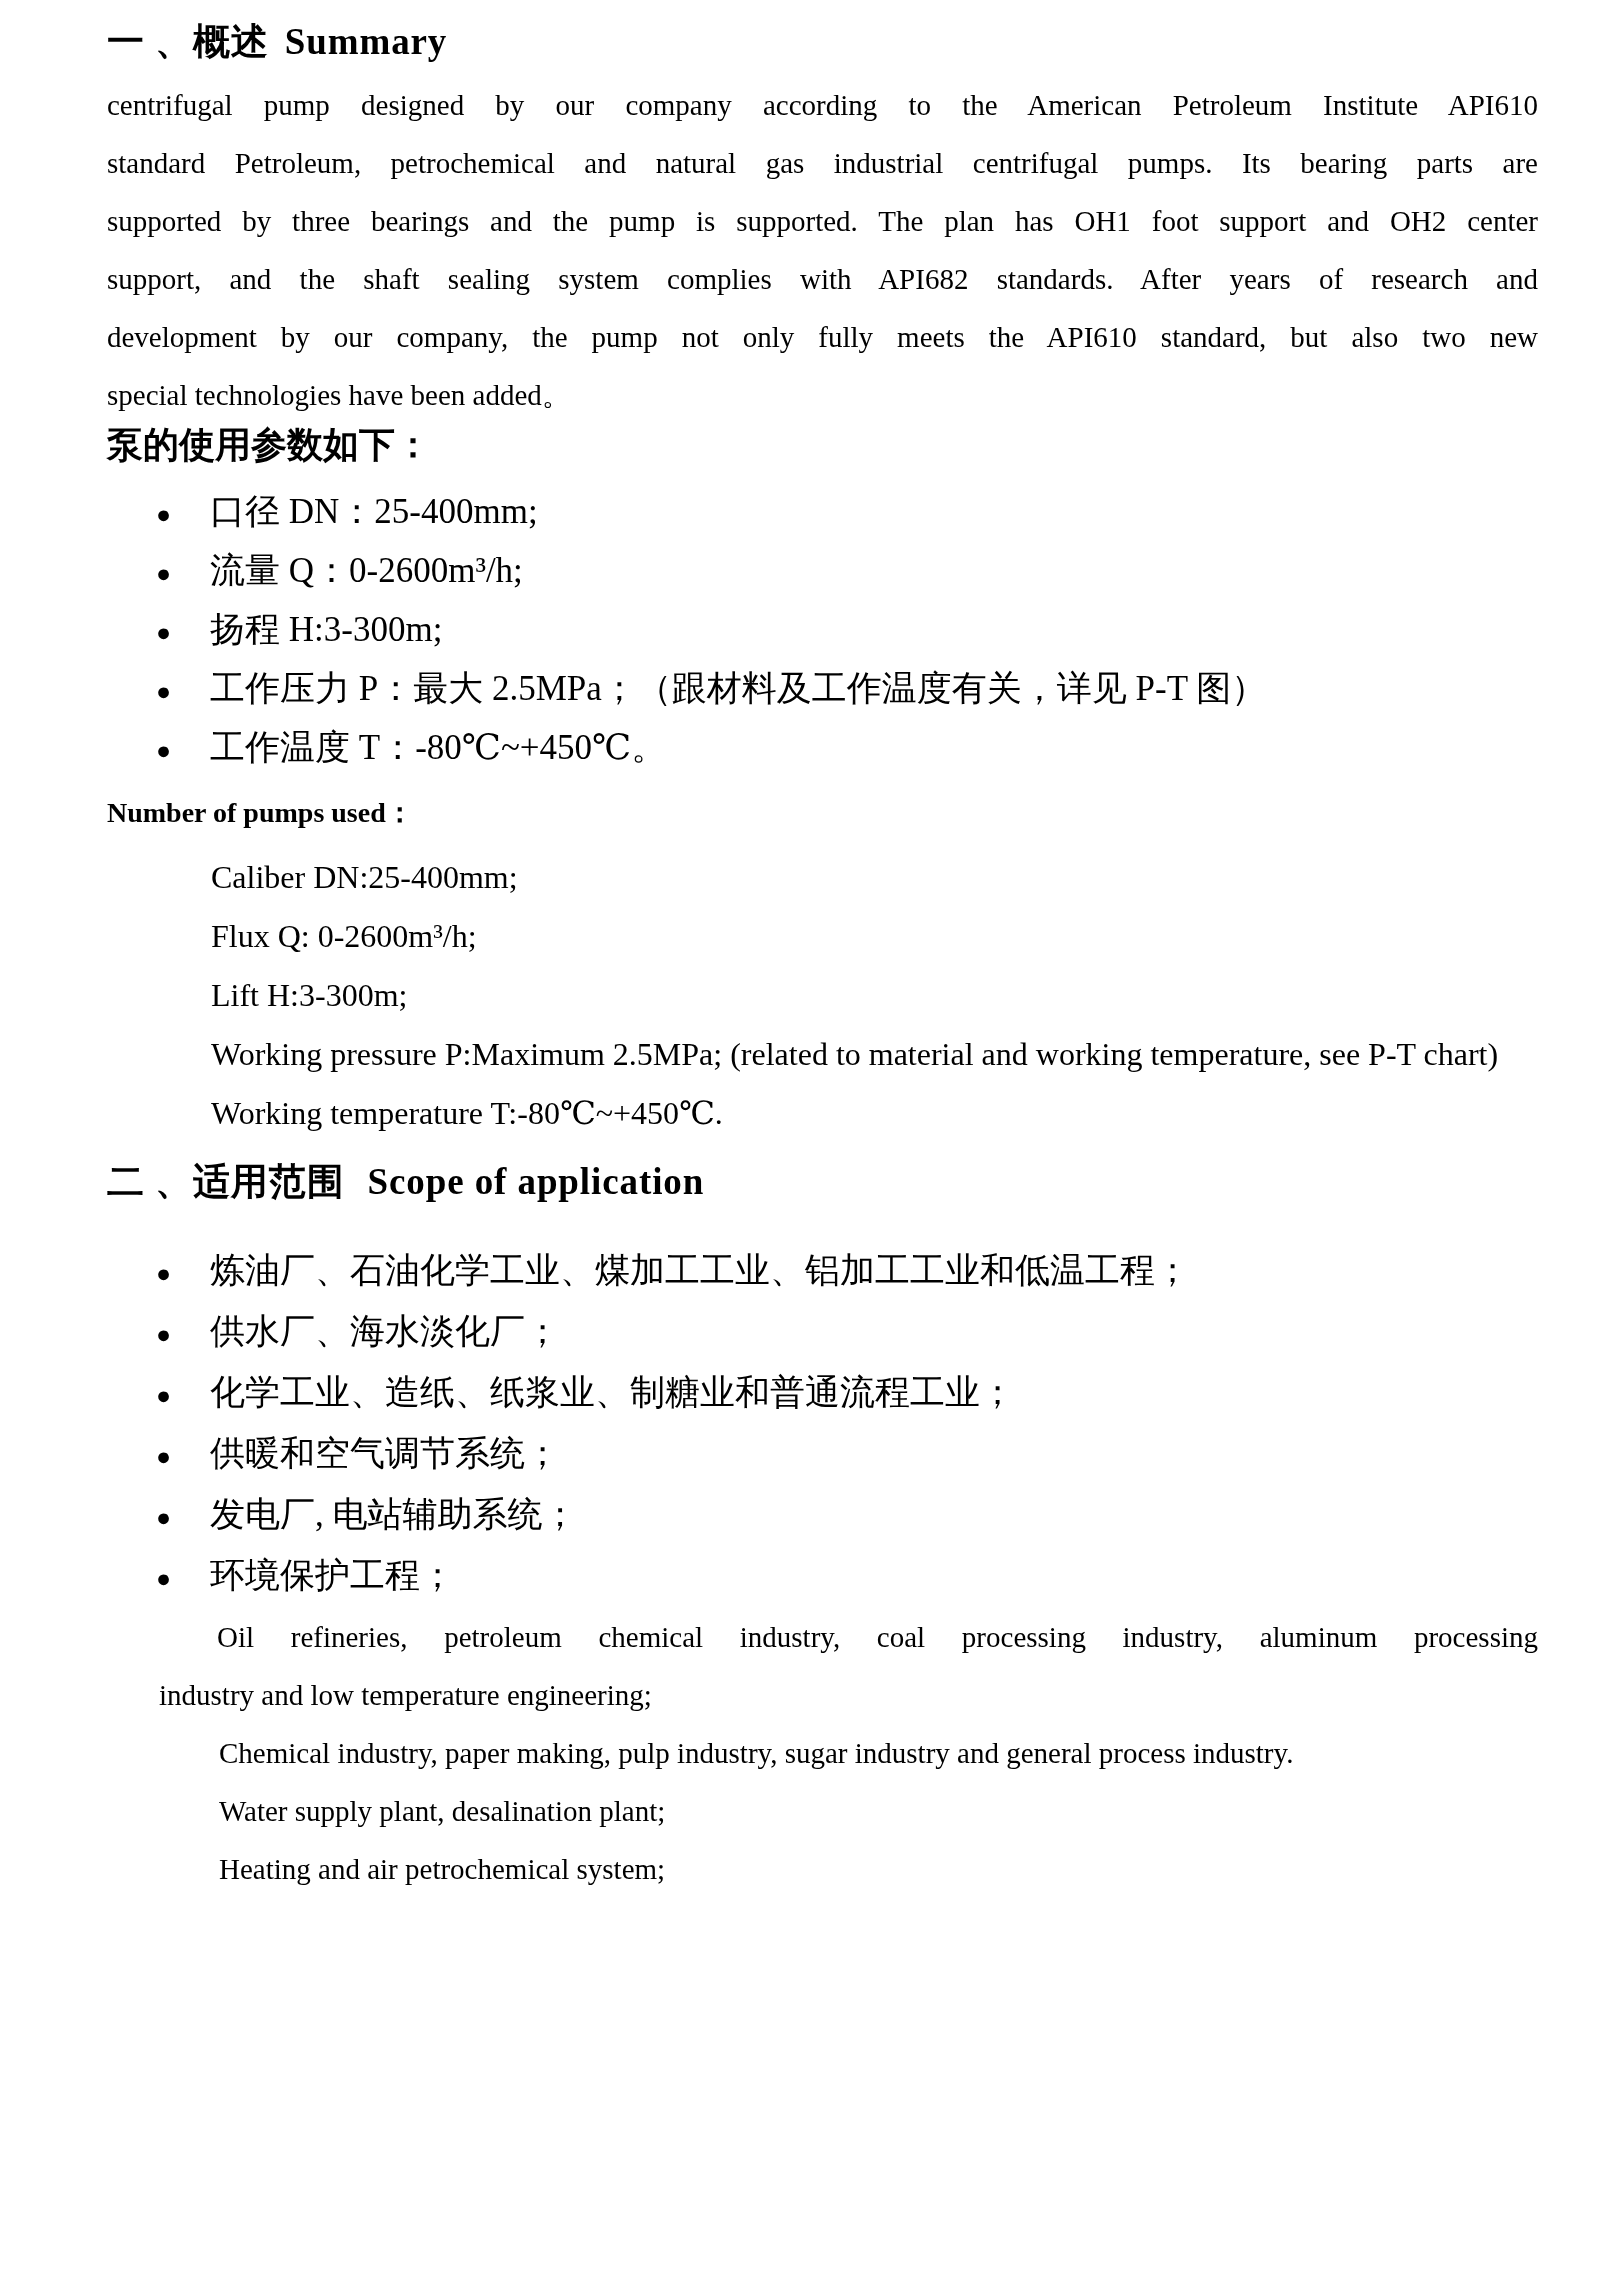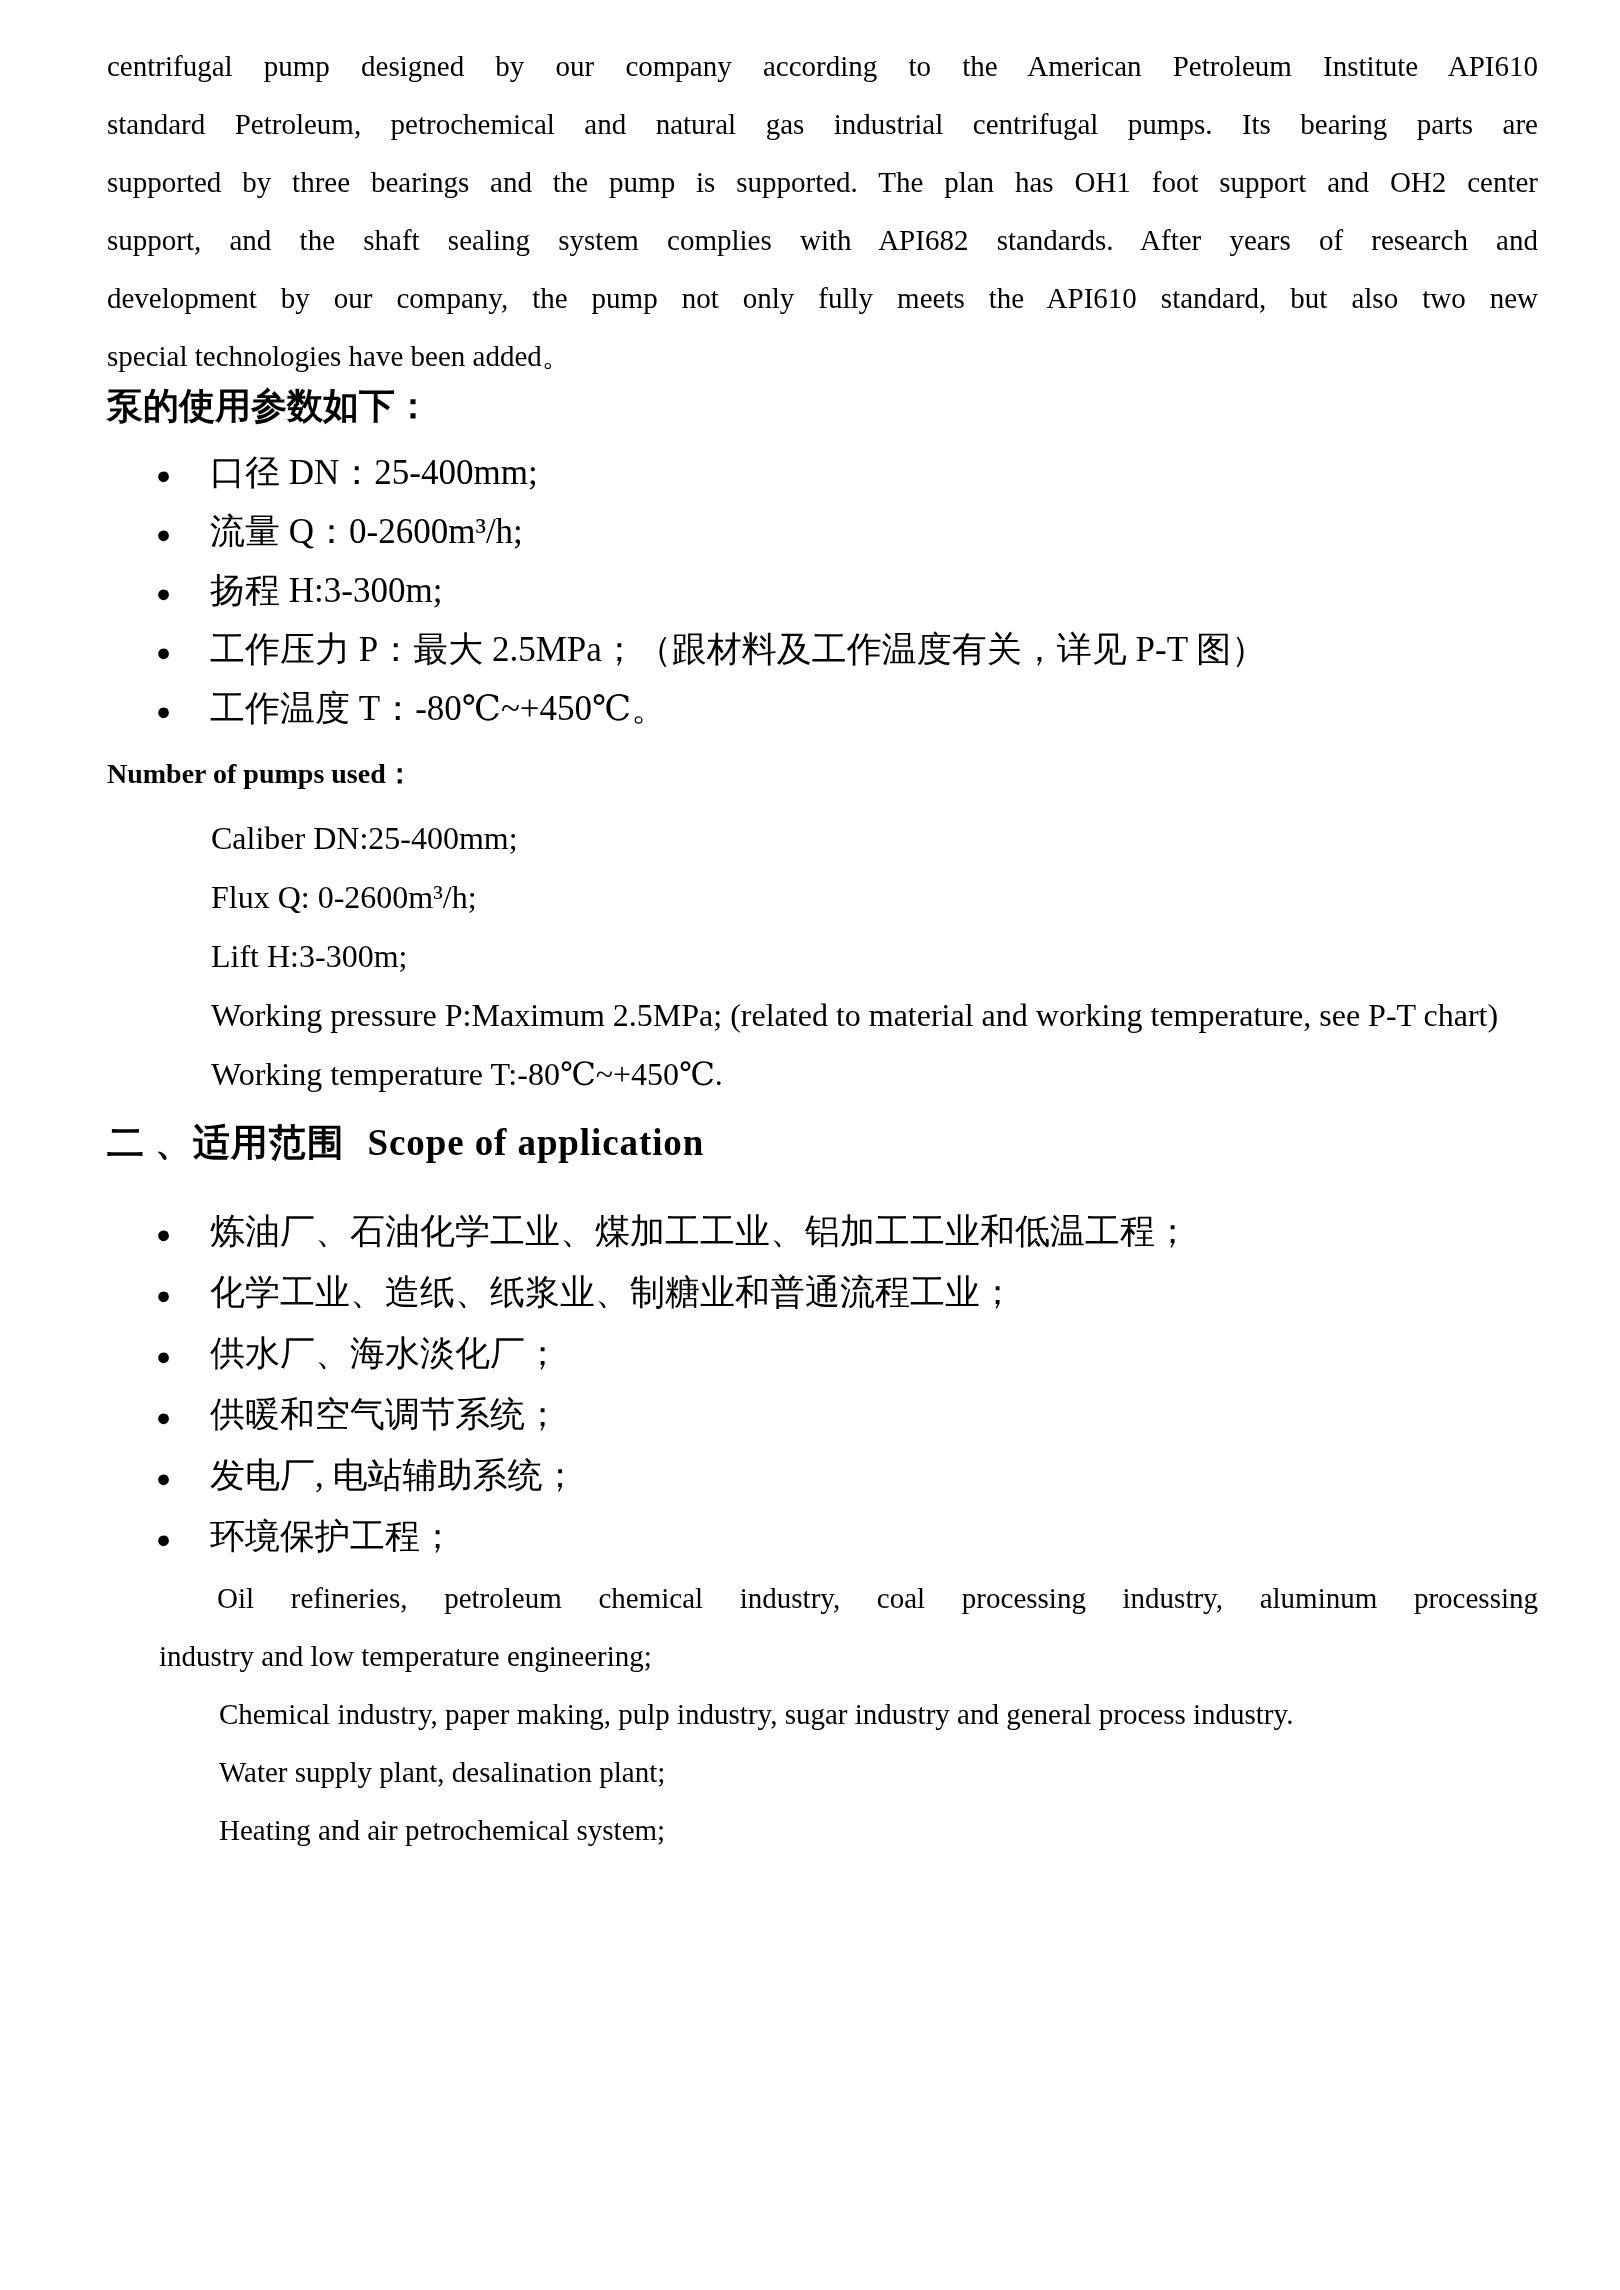--- a/index.html
+++ b/index.html
@@ -79,20 +79,23 @@
   .scope-en .ln { font-size: 29px; line-height: 58px; }
   .scope-en .para1 { margin-left: 52px; }
   .scope-en .para1 .first { text-indent: 58px; }
   .scope-en .single { margin-left: 112px; }
 </style>
 </head>
 <body>
 
 <div class="page">
 
+  <div class="h1">
+    <span class="heading-cn">一 、概述</span><span class="heading-en">Summary</span>
+  </div>
 
 
   <div class="para-en">
     <div class="ln jline">centrifugal pump designed by our company according to the American Petroleum Institute API610</div>
     <div class="ln jline">standard Petroleum, petrochemical and natural gas industrial centrifugal pumps. Its bearing parts are</div>
     <div class="ln jline">supported by three bearings and the pump is supported. The plan has OH1 foot support and OH2 center</div>
     <div class="ln jline">support, and the shaft sealing system complies with API682 standards. After years of research and</div>
     <div class="ln jline">development by our company, the pump not only fully meets the API610 standard, but also two new</div>
     <div class="ln plain">special technologies have been added。</div>
   </div>
@@ -129,24 +132,24 @@
 
   <div class="h2">
     <span class="heading-cn">二 、适用范围</span><span class="heading-en">Scope of application</span>
   </div>
 
   <div class="bullet-list-scope">
     <div class="bullet-row">
       <span class="bullet">●</span><span class="bullet-text">炼油厂、石油化学工业、煤加工工业、铝加工工业和低温工程；</span>
     </div>
     <div class="bullet-row">
-      <span class="bullet">●</span><span class="bullet-text">化学工业、造纸、纸浆业、制糖业和普通流程工业；</span>
+      <span class="bullet">●</span><span class="bullet-text">供水厂、海水淡化厂；</span>
     </div>
     <div class="bullet-row">
-      <span class="bullet">●</span><span class="bullet-text">供水厂、海水淡化厂；</span>
+      <span class="bullet">●</span><span class="bullet-text">化学工业、造纸、纸浆业、制糖业和普通流程工业；</span>
     </div>
     <div class="bullet-row">
       <span class="bullet">●</span><span class="bullet-text">供暖和空气调节系统；</span>
     </div>
     <div class="bullet-row">
       <span class="bullet">●</span><span class="bullet-text">发电厂, 电站辅助系统；</span>
     </div>
     <div class="bullet-row">
       <span class="bullet">●</span><span class="bullet-text">环境保护工程；</span>
     </div>

